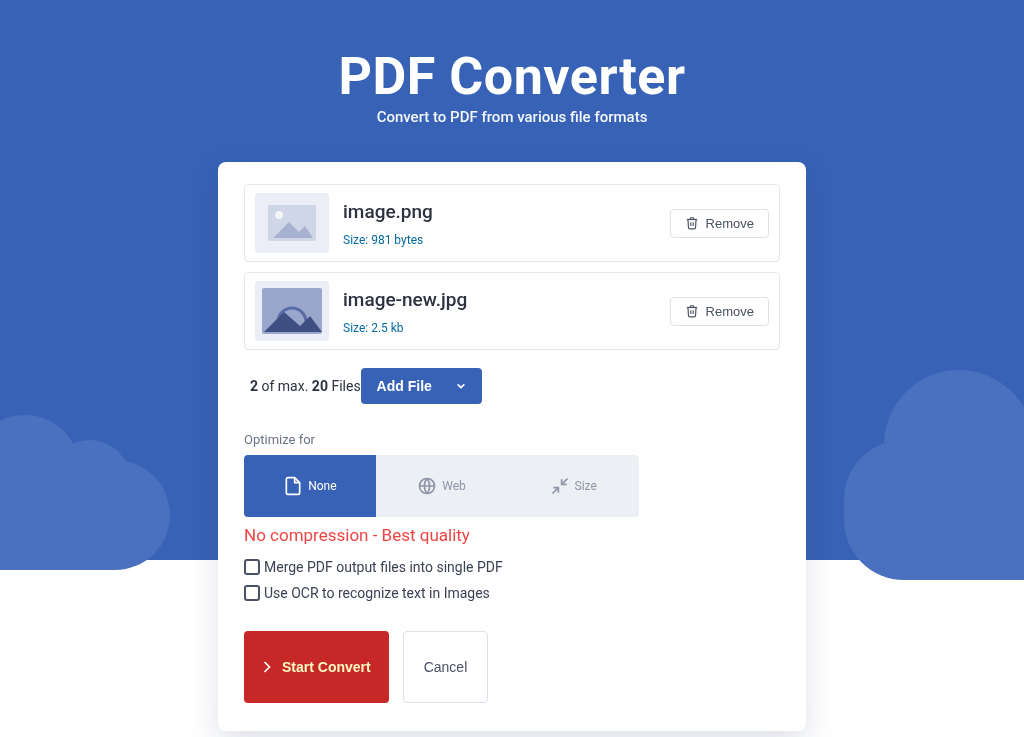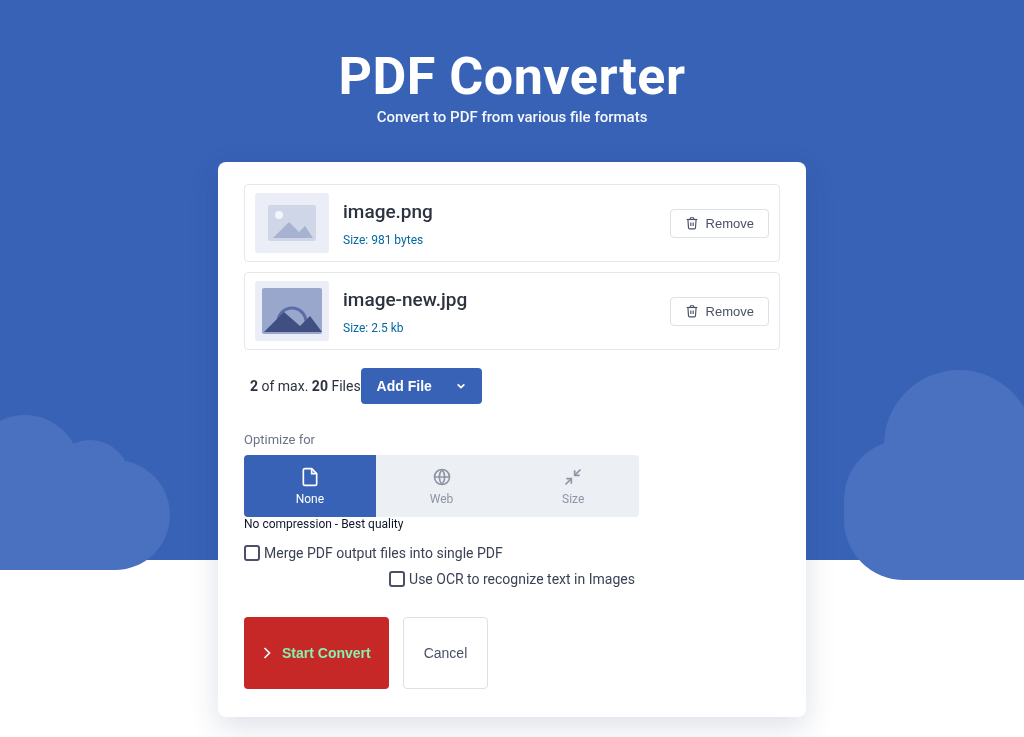--- a/index.html
+++ b/index.html
@@ -131,58 +131,58 @@
 
     .opt-tabs {
       display: flex;
       border-radius: 4px;
       overflow: hidden;
       width: 395px;
     }
     .opt-tab {
       flex: 1;
       height: 62px;
-      display: flex; flex-direction: column;
+      display: flex; flex-direction: row;
       align-items: center; justify-content: center;
       gap: 5px;
       cursor: pointer;
       font-size: 12px;
     }
     .opt-tab.active {
       background: #3862b6; color: #fff;
     }
     .opt-tab.inactive {
       background: #eceff4; color: #8e95a6;
     }
     .opt-tab svg { width: 20px; height: 20px; }
     .opt-hint {
-      font-size: 12px; color: #0f172a;
-      margin-top: 0;
+      font-size: 17px; color: #ef4444;
+      margin-top: 8px;
     }
 
     .check-row {
       display: flex; align-items: center; gap: 4px;
       margin-top: 14px;
       font-size: 14px; color: #3b4254;
       cursor: pointer;
     }
     .check-row .box {
       width: 16px; height: 16px;
       border: 2px solid #4a5166;
       border-radius: 3px;
     }
-    .check-row + .check-row { margin-top: 10px; justify-content: center; }
+    .check-row + .check-row { margin-top: 10px; }
 
     .actions {
       display: flex; gap: 14px;
       margin-top: 30px;
     }
     .start-btn {
       display: inline-flex; align-items: center; gap: 10px;
-      background: #c62828; color: #86efac;
+      background: #c62828; color: #fef9c3;
       border: none; border-radius: 4px;
       padding: 11px 18px;
       font-size: 14px; font-weight: 600;
       cursor: pointer;
     }
     .start-btn svg { width: 10px; height: 14px; }
     .cancel-btn {
       background: #fff; color: #4a5166;
       border: 1px solid #dce0e8;
       border-radius: 4px;

